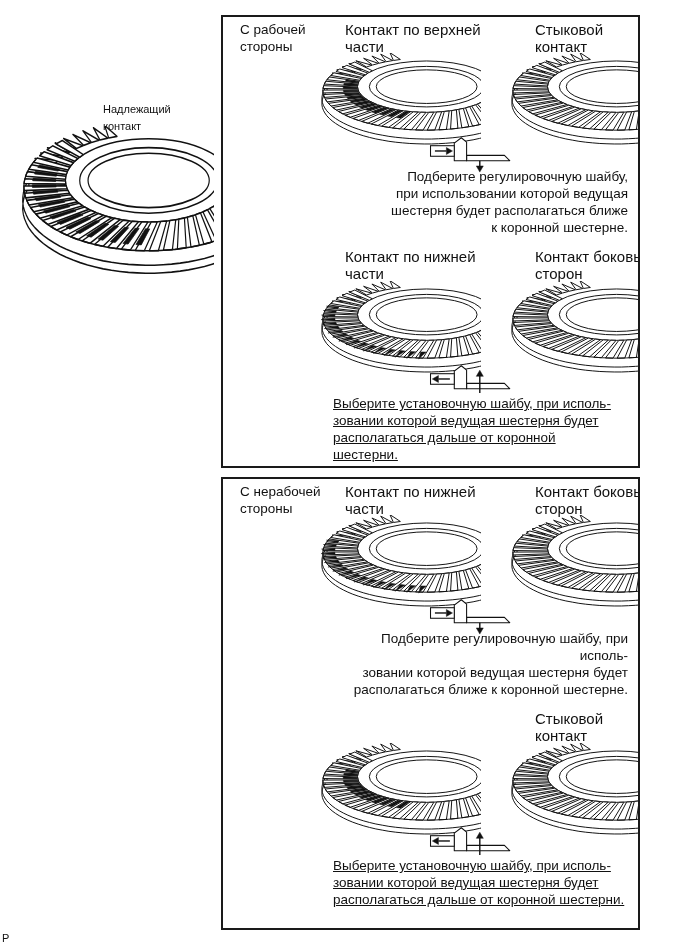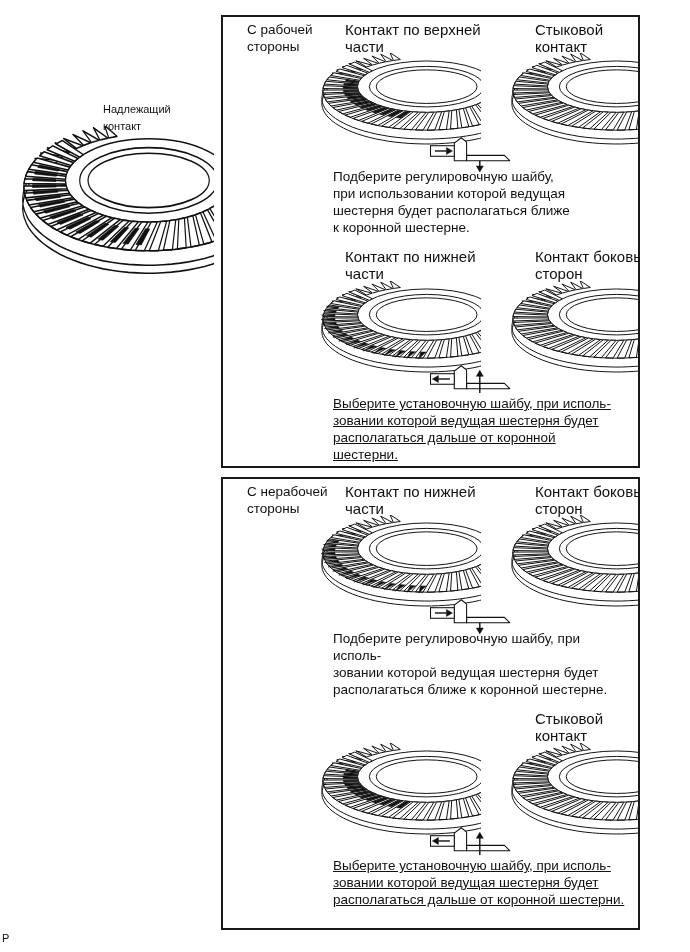--- a/index.html
+++ b/index.html
@@ -7,21 +7,21 @@
     position:relative;width:690px;height:952px;background:#fff;overflow:hidden;
     font-family:"Liberation Sans","DejaVu Sans",sans-serif;color:#111;
   }
   .panel{
     position:absolute;left:221px;width:415px;height:449px;
     border:2px solid #1a1a1a;background:#fff;overflow:hidden;
   }
   .panel.p1{top:15px;}
   .panel.p2{top:477px;}
   .side-label{
-    position:absolute;left:24px;top:4px;width:102px;
+    position:absolute;left:17px;top:4px;width:102px;
     font-size:13.5px;line-height:17px;white-space:pre-line;
   }
   .glabel{
     position:absolute;font-size:15px;line-height:17px;white-space:pre-line;width:170px;
   }
   .glabel.g1{left:122px;}
   .glabel.g2{left:312px;width:118px;}
   .glabel.r1{top:4px;}
   .glabel.r2{top:231px;}
   .gear{position:absolute;width:168px;height:94px;}
@@ -29,21 +29,21 @@
   .gear.gB{left:280px;}
   .gear.r1{top:36px;}
   .gear.r2{top:264px;}
   .shim-icon{position:absolute;left:204px;width:88px;height:37px;}
   .shim-icon.r1{top:119px;}
   .shim-icon.r2{top:347px;}
   .note{
     position:absolute;left:110px;width:295px;
     font-size:13.5px;line-height:17px;white-space:pre-line;
   }
-  .note.r1{top:151px;}
+  .note.r1{top:151px;text-align:right;}
   .note.r2{top:378px;text-decoration:underline;}
   .proper-label{
     position:absolute;left:103px;top:101px;width:120px;
     font-size:11px;line-height:17px;white-space:pre-line;
   }
   .proper-gear{position:absolute;left:12px;top:126px;width:202px;height:152px;}
   .corner-mark{position:absolute;left:2px;top:932px;font-size:11px;}
 </style>
 </head>
 <body>

